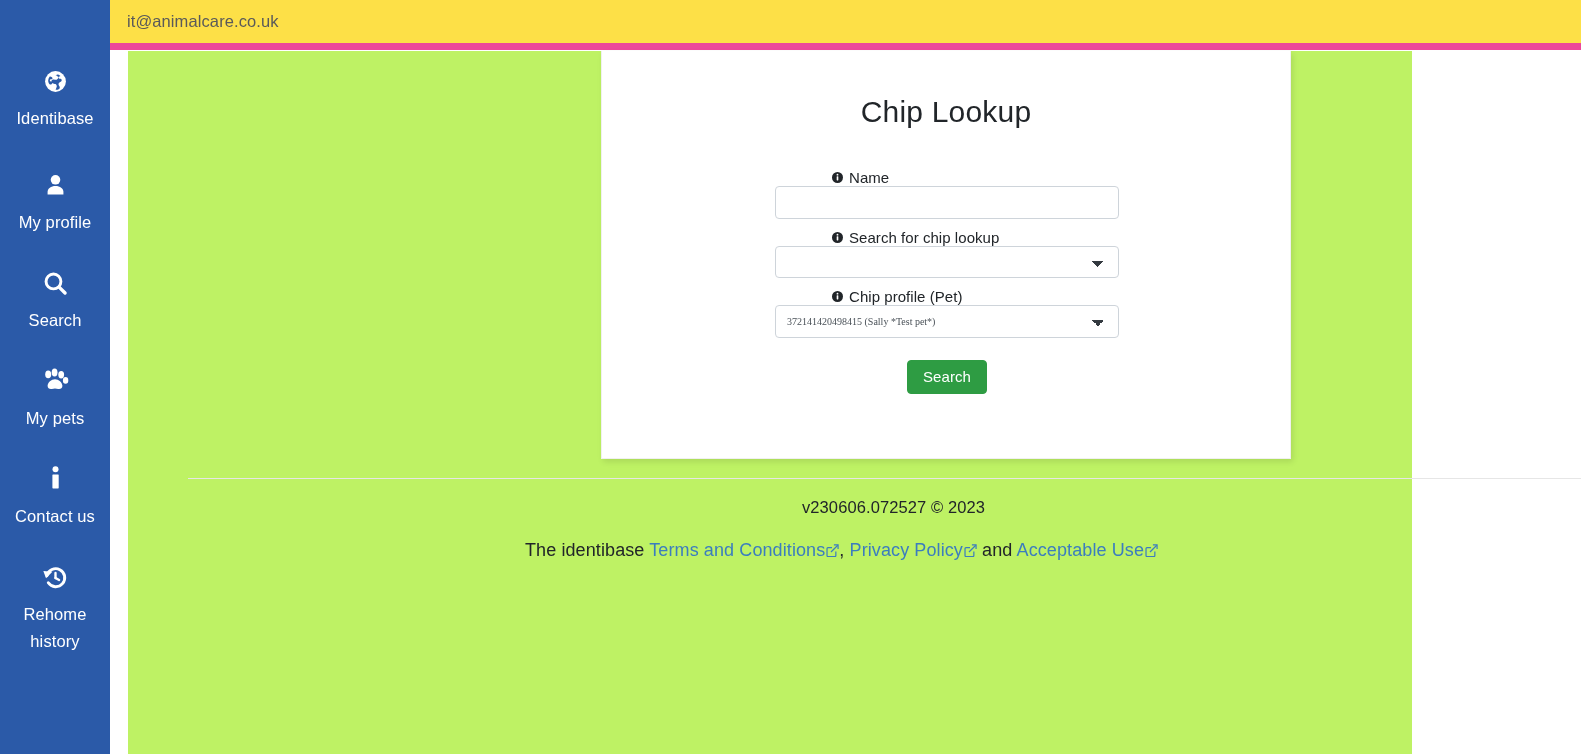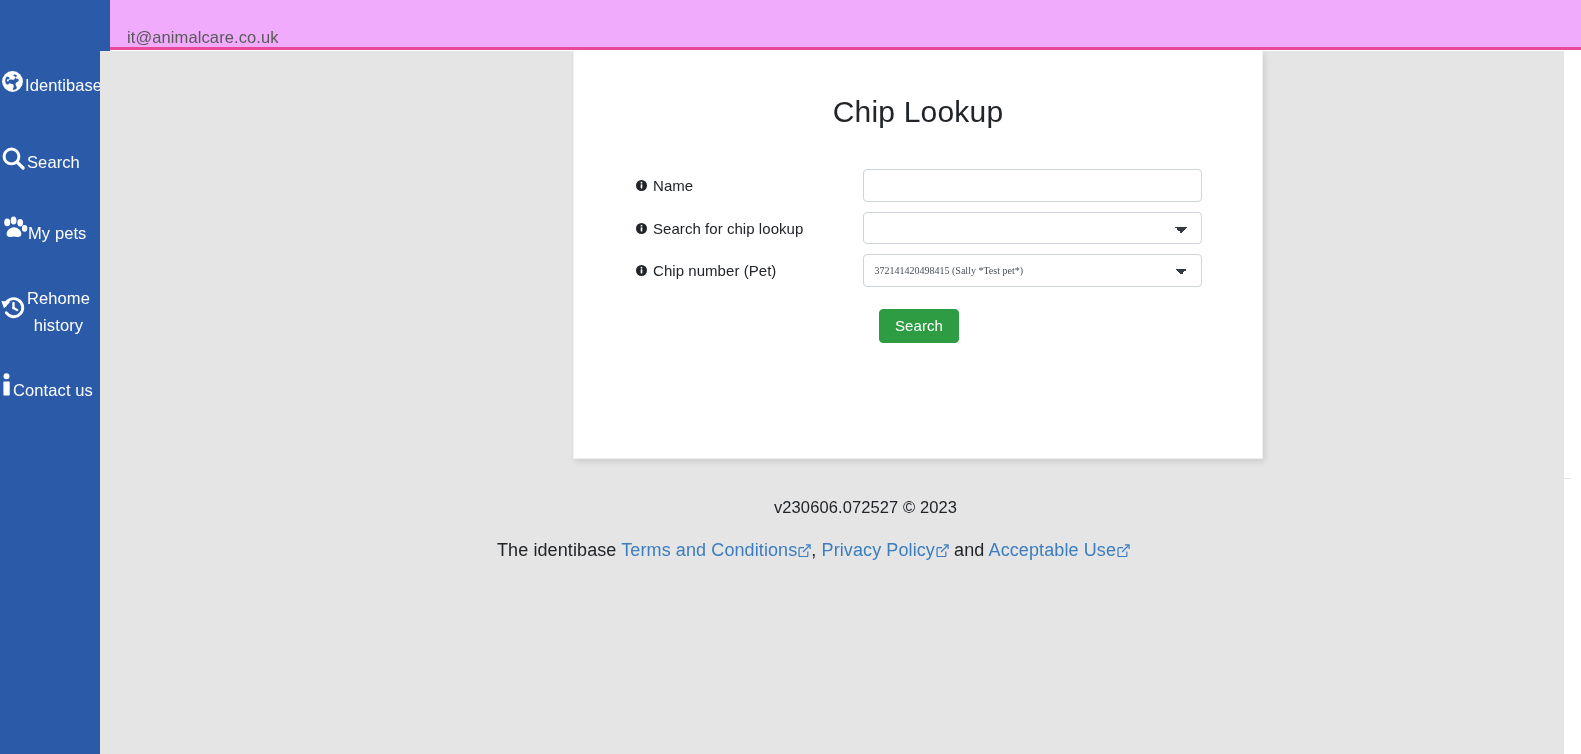--- a/index.html
+++ b/index.html
@@ -29,21 +29,21 @@
     display: flex;
     flex-direction: column;
     align-items: center;
     padding-top: 66px;
     color: #ffffff;
     overflow: hidden;
   }
   .nav-item {
     width: 110px;
     display: flex;
-    flex-direction: row;
+    flex-direction: column;
     align-items: center;
     text-decoration: none;
     color: #ffffff;
     margin-bottom: 32px;
     cursor: pointer;
   }
   .nav-item:nth-child(1) { margin-bottom: 38px; }
   .nav-icon {
     display: flex;
     align-items: center;
@@ -59,39 +59,39 @@
     letter-spacing: 0.1px;
     white-space: pre-line;
   }
 
   
   .topbar {
     position: absolute;
     left: 110px; top: 0;
     width: 1471px;
     height: 50px;
-    background: #f0abfc;
-    border-bottom: 3px solid #ec4899;
-    display: flex;
-    align-items: flex-end;
+    background: #fde047;
+    border-bottom: 7px solid #ec4899;
+    display: flex;
+    align-items: center;
   }
   .topbar-email {
     margin-left: 17px;
     font-size: 16.5px;
     color: #5a5a5a;
     letter-spacing: 0.1px;
   }
 
   
   .content {
     position: absolute;
-    left: 100px; top: 51px;
-    width: 1464px;
+    left: 128px; top: 51px;
+    width: 1284px;
     height: 703px;
-    background: #e5e5e5;
+    background: #bef264;
   }
 
   .card {
     position: absolute;
     left: 473px;          
     top: 0px;
     width: 690px;
     height: 408px;
     background: #ffffff;
     border: 1px solid #f0f0f0;
@@ -111,20 +111,21 @@
 
   .form {
     margin-top: 40px;
     padding: 0 60px 0 62px;
   }
 
   .form-row {
     display: flex;
     align-items: center;
     margin-bottom: 10px;
+    flex-direction: column;
   }
   .form-label {
     width: 230px;
     font-size: 15px;
     color: #212529;
     display: flex;
     align-items: center;
     gap: 6px;
     letter-spacing: 0.05px;
   }
@@ -230,20 +231,29 @@
     <a class="nav-item">
       <span class="nav-icon">
         <svg width="25" height="25" viewBox="0 0 24 24" aria-hidden="true">
           <circle cx="12" cy="12" r="10" fill="#ffffff"></circle>
           <path fill="#2b5aa8" d="M6.5 7.2c1.1-.2 2.3.6 2.6 1.4.3.8-.6 1.3-1.3 1.3-.8 0-1.5.6-1.2 1.4.3.8 1.5.6 2 1.2.5.6.2 1.6-.4 2.1-.6.5-1.6.3-2.1-.3-.8-1-1.2-2.3-1.1-3.6.1-1.2.6-2.3 1.5-3.5zM14.6 5.2c.8.3 1.6.8 2.2 1.5-.5.4-1.3.3-1.8.8-.5.5-.2 1.3.3 1.6.6.4 1.4.2 2 .5.6.3.8 1.1.6 1.7-.3.9-1.3 1.2-2.1 1.6-.8.4-1 1.4-.8 2.2.2.9 1 1.5 1.1 2.4.1.6-.2 1.2-.6 1.6-1 .6-2.2.9-3.4.8.2-1 .9-1.8 1.1-2.8.2-1-.3-2.1-1.2-2.6-.9-.5-2-.4-2.9-.9-.8-.4-1.2-1.4-.9-2.3.3-.9 1.3-1.4 2.2-1.3.9 0 1.8.4 2.7.2.8-.2 1.4-1 1.4-1.8 0-.9-.6-1.7-1.4-2.1-.3-.2-.7-.3-1-.4.9-.5 1.8-.8 2.5-.7z"></path>
         </svg>
       </span>
       <span class="nav-label">Identibase</span>
     </a>
 
+    <a class="nav-item">
+      <span class="nav-icon">
+        <svg width="25" height="26" viewBox="0 0 24 24" aria-hidden="true">
+          <circle cx="12" cy="7" r="4.6" fill="#ffffff"></circle>
+          <path fill="#ffffff" d="M12 13c-4.3 0-7.6 2.6-7.6 5.6V21h15.2v-2.4c0-3-3.3-5.6-7.6-5.6z"></path>
+        </svg>
+      </span>
+      <span class="nav-label">My profile</span>
+    </a>
 
     <a class="nav-item">
       <span class="nav-icon">
         <svg width="27" height="27" viewBox="0 0 24 24" aria-hidden="true">
           <circle cx="10.2" cy="10.2" r="6.6" fill="none" stroke="#ffffff" stroke-width="2.6"></circle>
           <line x1="15.2" y1="15.2" x2="20.5" y2="20.5" stroke="#ffffff" stroke-width="3" stroke-linecap="round"></line>
         </svg>
       </span>
       <span class="nav-label">Search</span>
     </a>
@@ -256,39 +266,39 @@
           <ellipse cx="20.2" cy="6.8" rx="2.9" ry="3.7" fill="#ffffff"></ellipse>
           <ellipse cx="24.6" cy="12.4" rx="2.7" ry="3.3" fill="#ffffff"></ellipse>
           <path fill="#ffffff" d="M14 11.2c3.6 0 7.4 3.4 7.4 6.6 0 2.4-2 3.7-4.2 3.2-1.1-.3-2.1-.6-3.2-.6s-2.1.3-3.2.6c-2.2.5-4.2-.8-4.2-3.2 0-3.2 3.8-6.6 7.4-6.6z"></path>
         </svg>
       </span>
       <span class="nav-label">My pets</span>
     </a>
 
     <a class="nav-item">
       <span class="nav-icon">
+        <svg width="13" height="26" viewBox="0 0 13 26" aria-hidden="true">
+          <circle cx="6.5" cy="3.2" r="3.0" fill="#ffffff"></circle>
+          <rect x="3.4" y="8.4" width="6.3" height="14" rx="0.6" fill="#ffffff"></rect>
+        </svg>
+      </span>
+      <span class="nav-label">Contact us</span>
+    </a>
+
+    <a class="nav-item">
+      <span class="nav-icon">
         <svg width="27" height="27" viewBox="0 0 24 24" aria-hidden="true">
           <path fill="none" stroke="#ffffff" stroke-width="2.6" stroke-linecap="round" d="M4.4 10.4a8 8 0 1 1 1.2 6.3"></path>
           <polygon fill="#ffffff" points="1.2,6.2 9.2,6.9 3.6,12.6"></polygon>
           <line x1="12" y1="8" x2="12" y2="12.4" stroke="#ffffff" stroke-width="2.1" stroke-linecap="round"></line>
           <line x1="12" y1="12.4" x2="15.2" y2="14.2" stroke="#ffffff" stroke-width="2.1" stroke-linecap="round"></line>
         </svg>
       </span>
       <span class="nav-label">Rehome
 history</span>
-    </a>
-
-    <a class="nav-item">
-      <span class="nav-icon">
-        <svg width="13" height="26" viewBox="0 0 13 26" aria-hidden="true">
-          <circle cx="6.5" cy="3.2" r="3.0" fill="#ffffff"></circle>
-          <rect x="3.4" y="8.4" width="6.3" height="14" rx="0.6" fill="#ffffff"></rect>
-        </svg>
-      </span>
-      <span class="nav-label">Contact us</span>
     </a>
 
 
   </nav>
 
   <header class="topbar">
     <span class="topbar-email">it@animalcare.co.uk</span>
   </header>
 
   <main class="content">
@@ -330,21 +340,21 @@
 
         <div class="form-row">
           <label class="form-label">
             <span class="info-icon">
               <svg width="11" height="11" viewBox="0 0 12 12" aria-hidden="true">
                 <circle cx="6" cy="6" r="6" fill="#212529"></circle>
                 <circle cx="6" cy="2.9" r="1.0" fill="#ffffff"></circle>
                 <rect x="5.1" y="4.6" width="1.8" height="4.6" rx="0.5" fill="#ffffff"></rect>
               </svg>
             </span>
-            <span>Chip number (Pet)</span>
+            <span>Chip profile (Pet)</span>
           </label>
           <select class="form-control">
             <option>372141420498415 (Sally *Test pet*)</option>
           </select>
         </div>
 
         <div class="btn-row">
           <button type="submit" class="btn-search">Search</button>
         </div>
 

